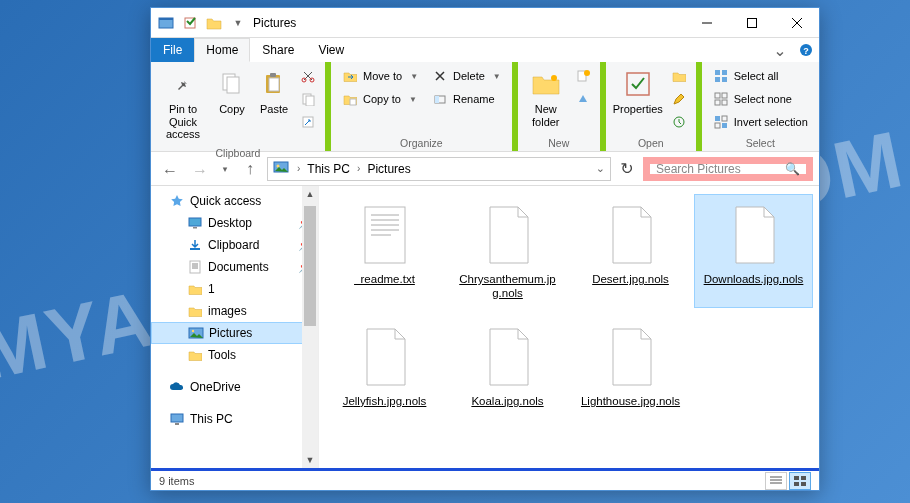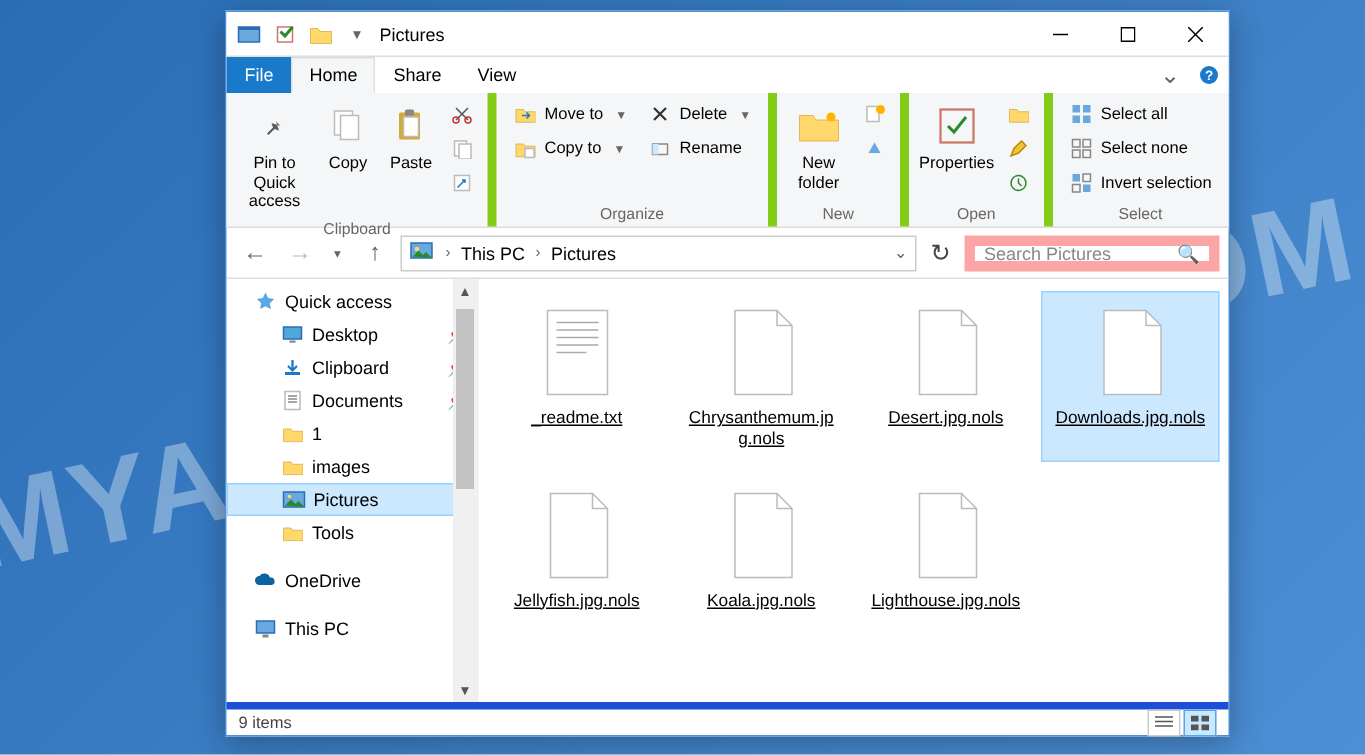--- a/index.html
+++ b/index.html
@@ -56,21 +56,21 @@
 .sb-thumb { background: #c2c2c2; position: absolute; left: 2px; right: 2px; top: 20px; height: 120px; }
 .sb-arr { position: absolute; left: 0; right: 0; height: 16px; display: flex; align-items: center; justify-content: center; font-size: 9px; color: #555; }
 
 .fileview { flex: 1; overflow: auto; padding: 8px 6px; }
 .filegrid { display: grid; grid-template-columns: repeat(4, 1fr); gap: 8px 4px; }
 .file-item { display: flex; flex-direction: column; align-items: center; padding: 6px; cursor: pointer; border: 1px solid transparent; text-decoration: underline; }
 .file-item.selected { background: #cce8ff; border: 1px solid #99d1ff; }
 .file-icon { width: 64px; height: 68px; display: flex; align-items: center; justify-content: center; }
 .file-name { font-size: 11.5px; text-align: center; margin-top: 4px; line-height: 1.2; max-width: 100px; word-break: break-word; }
 
-.statusbar { height: 22px; border-top: 5px solid #1d4ed8; display: flex; align-items: center; padding: 0 8px; font-size: 11px; color: #444; }
+.statusbar { height: 22px; border-top: 3px solid #1d4ed8; display: flex; align-items: center; padding: 0 8px; font-size: 11px; color: #444; }
 .statusbar .spacer { flex: 1; }
 .viewbtn { width: 22px; height: 18px; border: 1px solid #ccc; margin-left: 2px; display: flex; align-items: center; justify-content: center; cursor: pointer; }
 .viewbtn.active { background: #cce8ff; border-color: #5aa7e8; }
 
 
 .svg-folder { fill: #ffd86b; stroke: #d4a93a; stroke-width: 0.5; }
 .svg-page { fill: #fff; stroke: #bbb; }
 .svg-check { stroke: #2a8a2a; fill: none; stroke-width: 2; }
 </style>
 </head>

